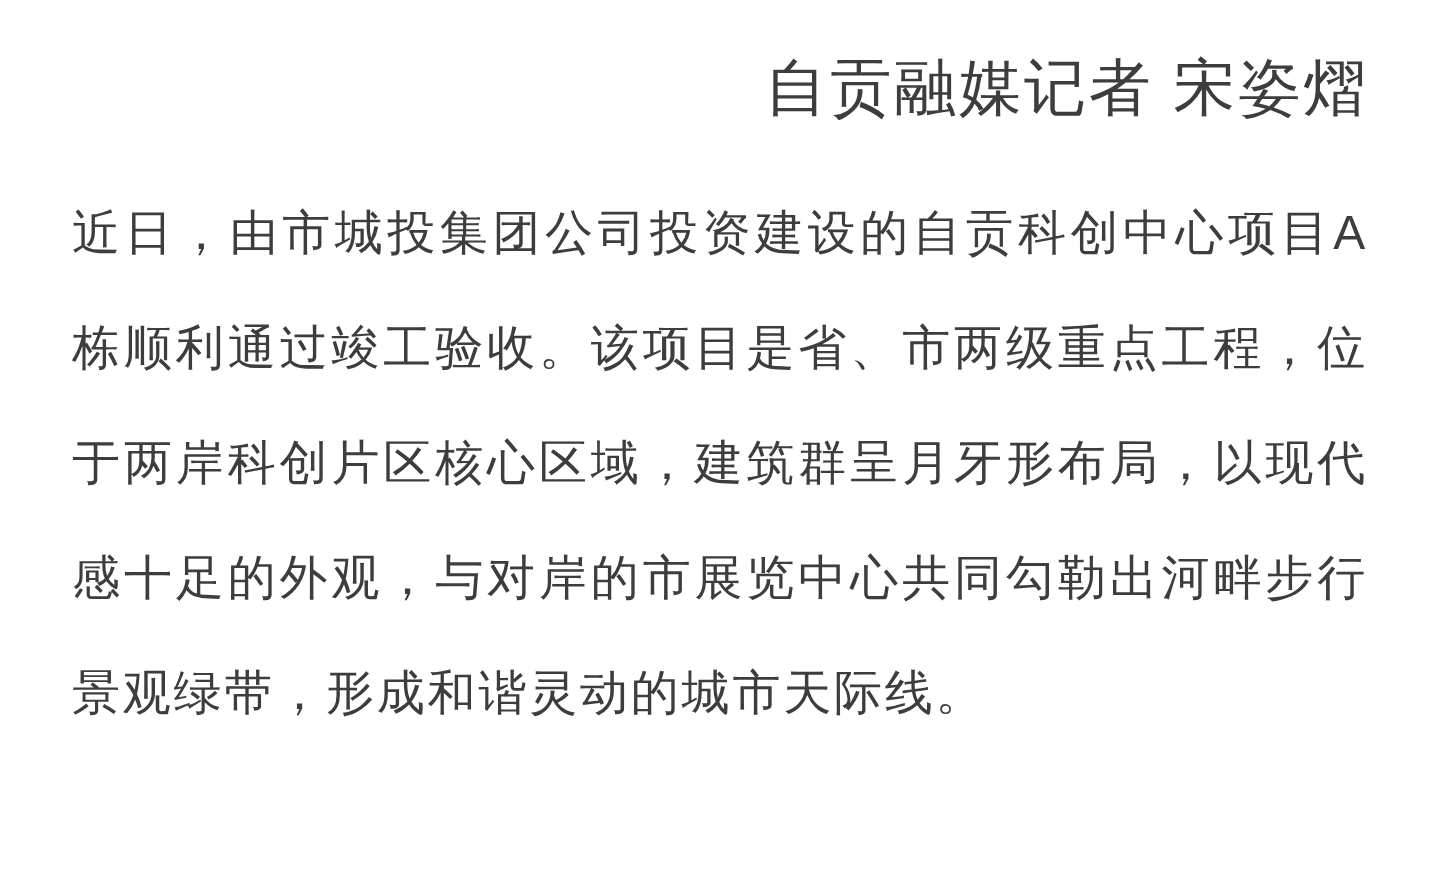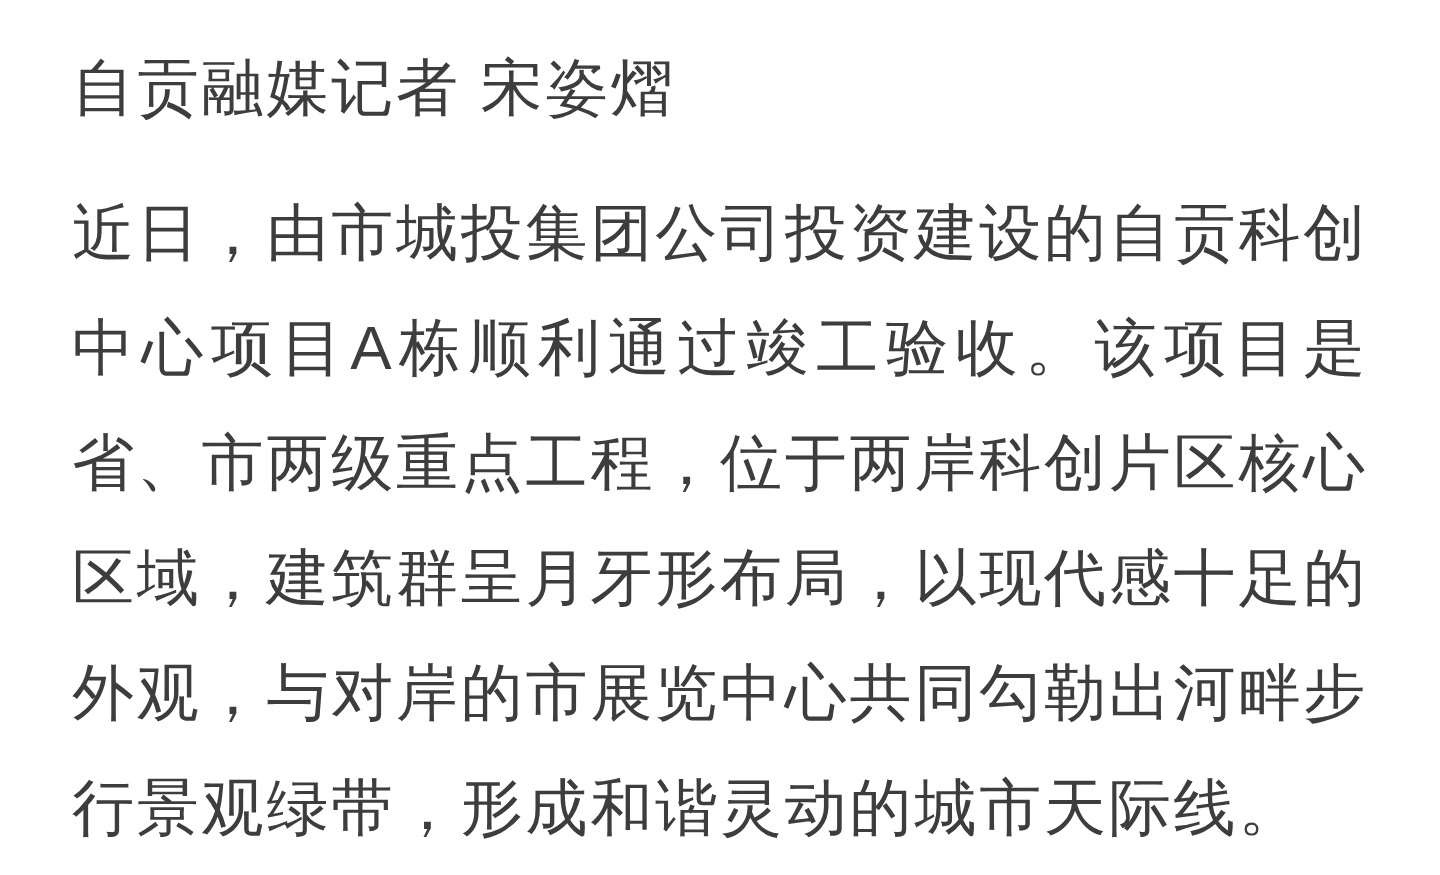--- a/index.html
+++ b/index.html
@@ -20,26 +20,26 @@
   }
   .article {
     padding: 0 72px;
     color: var(--ink);
   }
   .byline {
     margin: 30px 0 0 0;
     font-size: 62px;
     line-height: 115px;
     letter-spacing: 2.8px;
-    text-align: left;
+    text-align: right;
     white-space: nowrap;
   }
   .paragraph {
     margin: 30px 0 0 0;
-    font-size: 62px;
+    font-size: 48px;
     line-height: 115px;
     letter-spacing: 2.8px;
     text-align: justify;
     overflow-wrap: break-word;
   }
 </style>
 </head>
 <body>
 
 <main class="article">

